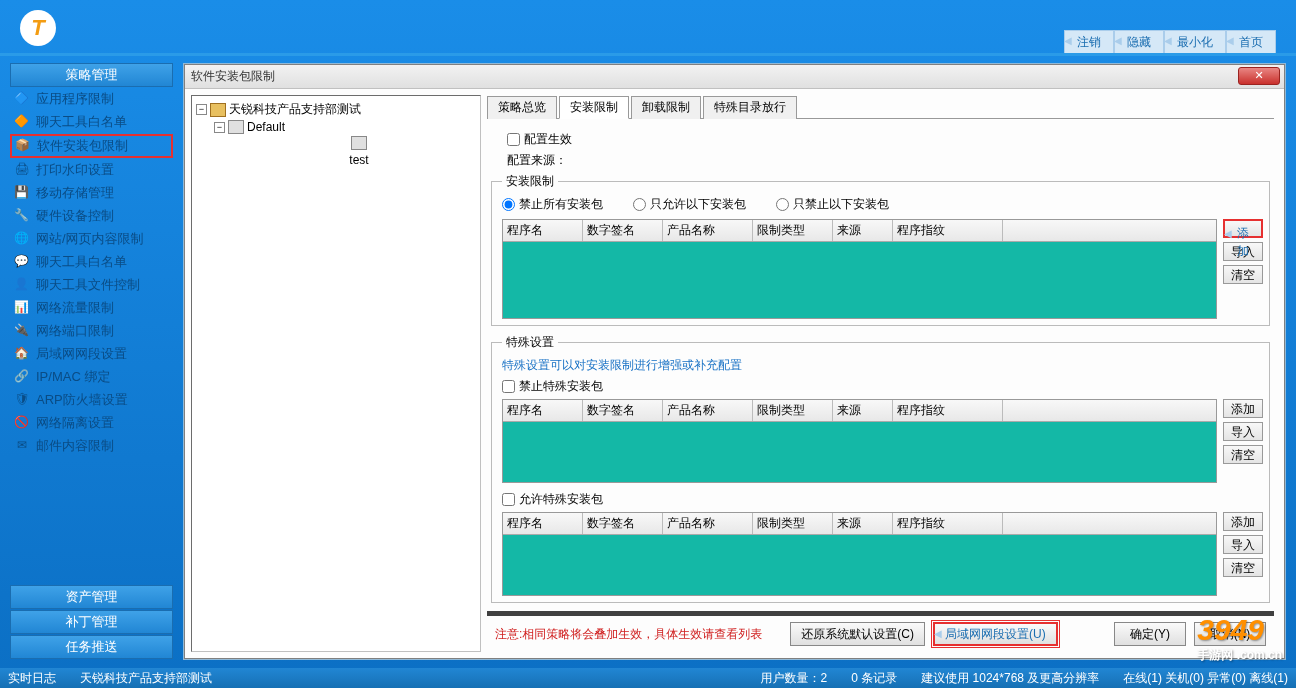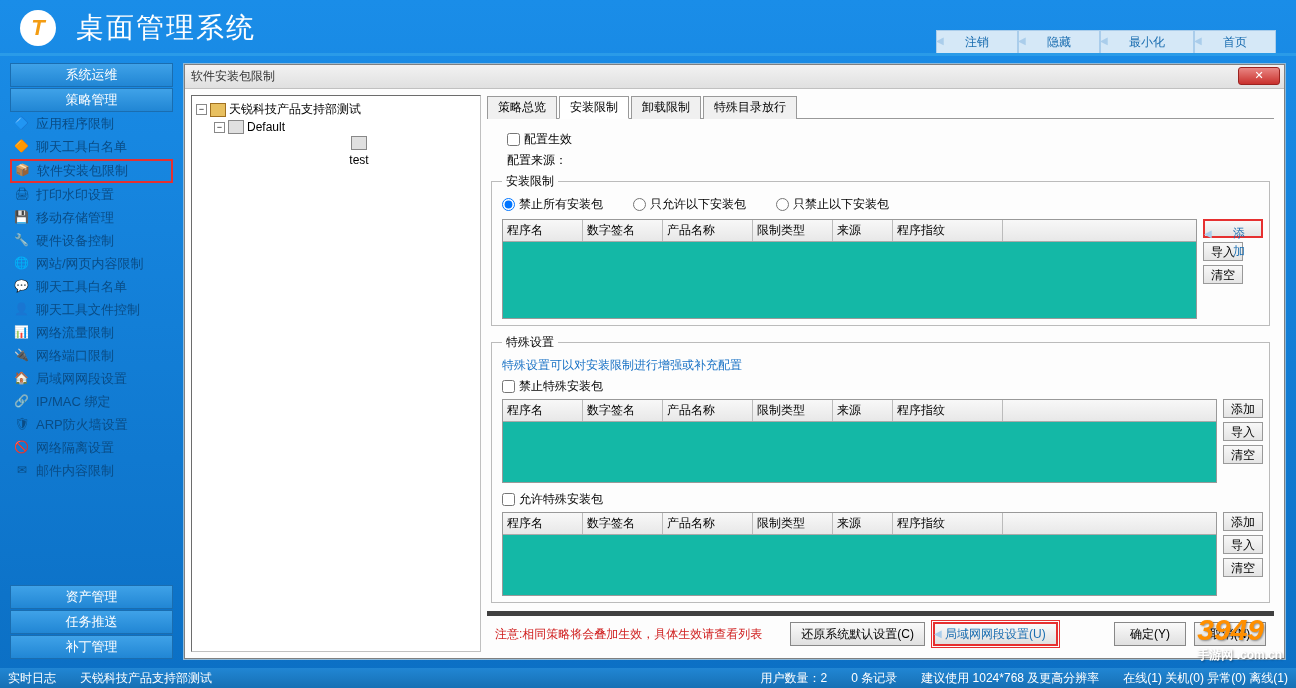--- a/index.html
+++ b/index.html
@@ -3,21 +3,21 @@
 <meta charset="utf-8">
 <style>
 * { box-sizing: border-box; margin: 0; padding: 0; font-family: "Microsoft YaHei", SimSun, Arial, sans-serif; }
 body { width: 1296px; height: 688px; background: linear-gradient(180deg, #1a8de8 0%, #0b6fc4 100%); overflow: hidden; position: relative; font-size: 12px; }
 
 
 .header { height: 55px; display: flex; align-items: center; padding: 0 20px; color: #fff; position: relative; }
 .logo { width: 36px; height: 36px; background: #fff; border-radius: 50%; display: flex; align-items: center; justify-content: center; color: #f39c12; font-weight: bold; font-size: 22px; font-style: italic; margin-right: 20px; }
 .title { font-size: 28px; letter-spacing: 2px; }
 .header-links { position: absolute; right: 20px; top: 30px; display: flex; gap: 0; }
-.hl { padding: 3px 28px; color: #1a6db0; cursor: pointer; font-size: 12px; background: #d5e8f7; border: 1px solid #aacdeb; position: relative; }
+.hl { padding: 3px 12px; color: #1a6db0; cursor: pointer; font-size: 12px; background: #d5e8f7; border: 1px solid #aacdeb; position: relative; }
 .hl::before { content: "◀"; position: absolute; left: -1px; top: 4px; font-size: 10px; color: #aacdeb;}
 .header-line { position:absolute; left:0; right:0; bottom:-1px; height:3px; background:#2a9be8;}
 
 
 .main { display: flex; height: 605px; padding: 8px 10px 0 10px; gap: 10px; }
 .sidebar { width: 163px; display:flex; flex-direction:column;}
 .sb-section-hdr { background: linear-gradient(#3fa2e8, #2186d4); color: #fff; text-align: center; padding: 2px 0; border: 1px solid #1a6db0; font-size: 13px; margin-bottom: 1px; }
 .sb-items { flex:1; background: rgba(255,255,255,0); }
 .sb-item { display: flex; align-items: center; gap: 6px; padding: 2px 4px; margin-bottom: 1px; cursor: pointer; color: #0a4c85; font-size: 13px;}
 .sb-item .ic { width: 16px; height: 16px; display:inline-block; font-size:12px; text-align:center;}
@@ -80,36 +80,34 @@
 .wm { position:absolute; right:14px; bottom:24px; font-size:30px; font-weight:bold; font-style:italic; color:#ff8f00; text-shadow:1px 1px 2px rgba(0,0,0,.4); pointer-events:none;}
 .wm small{font-size:12px; font-style:normal; display:block; text-align:right; color:#fff;}
 
 input[type=checkbox],input[type=radio]{ vertical-align:middle;}
 </style>
 </head>
 <body>
 
 <div class="header">
   <div class="logo">T</div>
-  <div class="title">桌面管理系统</div>
   <div class="header-links">
     <div class="hl">注销</div>
     <div class="hl">隐藏</div>
     <div class="hl">最小化</div>
     <div class="hl">首页</div>
   </div>
   <div class="header-line"></div>
 </div>
 
 <div class="right-block">☁</div>
 <div class="grid-preview"></div>
 
 <div class="main">
   <div class="sidebar">
-    <div class="sb-section-hdr">系统运维</div>
     <div class="sb-section-hdr">策略管理</div>
     <div class="sb-items" id="sb-items">
         <div class="sb-item">
           <span class="ic">🔷</span>
           <span>应用程序限制</span>
         </div>
         <div class="sb-item">
           <span class="ic">🔶</span>
           <span>聊天工具白名单</span>
         </div>
@@ -165,22 +163,22 @@
           <span class="ic">🚫</span>
           <span>网络隔离设置</span>
         </div>
         <div class="sb-item">
           <span class="ic">✉</span>
           <span>邮件内容限制</span>
         </div>
       </div>
     <div class="sb-bottom">
       <div class="sb-section-hdr">资产管理</div>
+      <div class="sb-section-hdr">补丁管理</div>
       <div class="sb-section-hdr">任务推送</div>
-      <div class="sb-section-hdr">补丁管理</div>
     </div>
   </div>
 
   <div class="content">
     <div class="dialog">
       <div class="dlg-title">
         <span>软件安装包限制</span>
         <div class="dlg-close">✕</div>
       </div>
       <div class="dlg-body">

